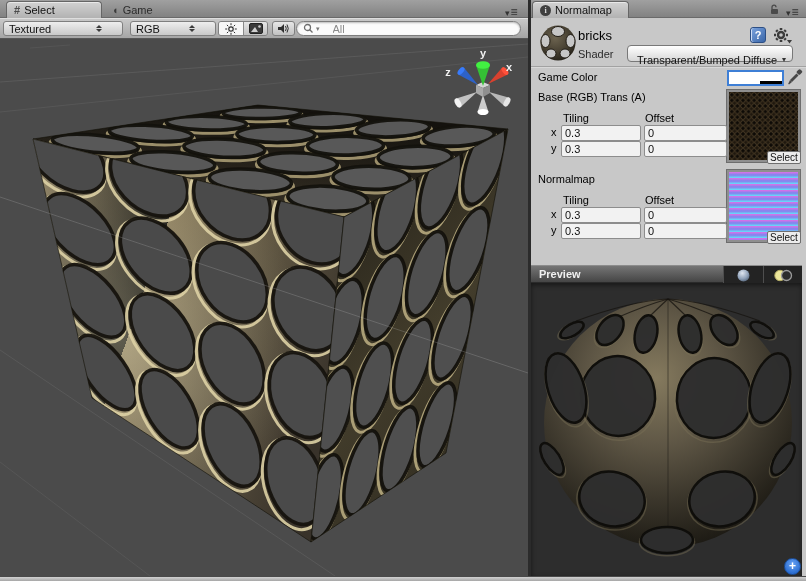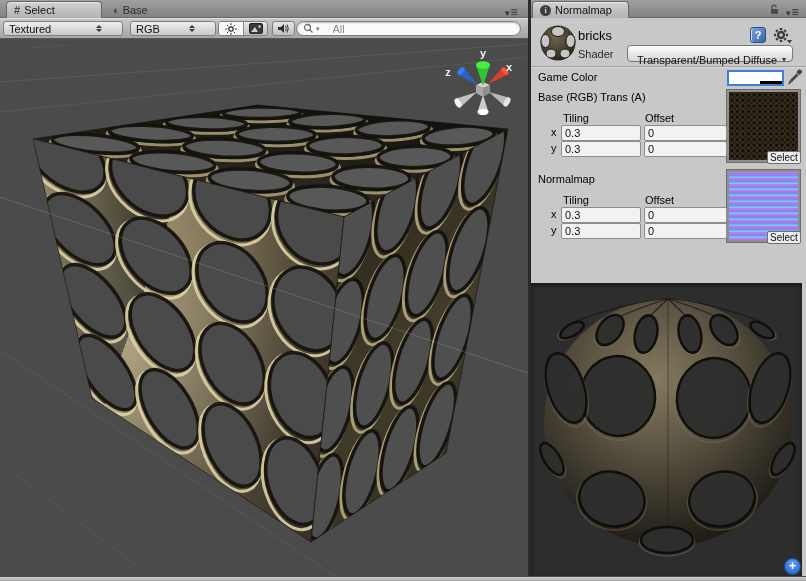--- a/index.html
+++ b/index.html
@@ -101,21 +101,21 @@
 <div id="window">
 
   <div class="abs" style="left:0;top:0;width:528px;height:576px;">
     <div class="tabstrip" style="left:0;width:528px;">
       <div class="tab" style="left:6px;width:96px;">
         <span class="hash-icon">#</span>
         <span>Select</span>
       </div>
       <div class="tab-ghost" style="left:112px;">
         <span class="game-icon">◖</span>
-        <span>Base</span>
+        <span>Game</span>
       </div>
       <div class="panel-menu" style="left:505px;top:5px;">▾<b>≡</b></div>
     </div>
 
     <div id="scene-toolbar">
       <div class="dd" style="left:3px;width:120px;">
         <span>Textured</span>
         <span class="stepper">
             <i class="up"></i>
             <i class="dn"></i>
@@ -484,20 +484,43 @@
     <div class="ilabel" style="left:32px;top:194px;">Tiling</div>
     <div class="ilabel" style="left:114px;top:194px;">Offset</div>
     <div class="ilabel" style="left:20px;top:208px;">x</div>
     <input class="field" style="left: 30px; top: 207px; width: 80px;" value="0.3">
     <input class="field" style="left: 113px; top: 207px; width: 83px;" value="0">
     <div class="ilabel" style="left:20px;top:224px;">y</div>
     <input class="field" style="left: 30px; top: 223px; width: 80px;" value="0.3">
     <input class="field" style="left: 113px; top: 223px; width: 83px;" value="0">
 
     <div id="preview">
+      <div id="preview-header">
+        <span>Preview</span>
+        <div id="preview-buttons">
+          <div class="pbtn">
+            <svg width="13" height="13" viewBox="0 0 13 13">
+              <defs>
+                  <radialGradient id="gSphIco" cx="0.4" cy="0.3" r="0.8">
+                <stop offset="0" stop-color="#dfe6f0"></stop>
+                    <stop offset="0.6" stop-color="#8ea0b8"></stop>
+                    <stop offset="1" stop-color="#49586c"></stop>
+              </radialGradient>
+                </defs>
+              <circle cx="6.5" cy="6.5" r="6" fill="url(#gSphIco)"></circle>
+            </svg>
+          </div>
+          <div class="pbtn">
+            <svg width="20" height="13" viewBox="0 0 20 13">
+              <circle cx="7" cy="6.5" r="5.2" fill="#ece69a" stroke="#b6ae66"></circle>
+              <circle cx="13.5" cy="6.5" r="5" fill="#2c2c2c" stroke="#9b9b9b" stroke-width="1.3"></circle>
+            </svg>
+          </div>
+        </div>
+      </div>
       <div id="preview-body">
         <svg id="preview-svg" width="271" height="293" viewBox="0 0 271 293">
           <defs>
             <radialGradient id="gSph" cx="0.45" cy="0.32" r="0.78">
               <stop offset="0" stop-color="#857a5e"></stop>
                 <stop offset="0.35" stop-color="#5e5645"></stop>
               <stop offset="0.62" stop-color="#3c372c"></stop>
                 <stop offset="0.85" stop-color="#211e17"></stop>
               <stop offset="1" stop-color="#100f0b"></stop>
             </radialGradient>

